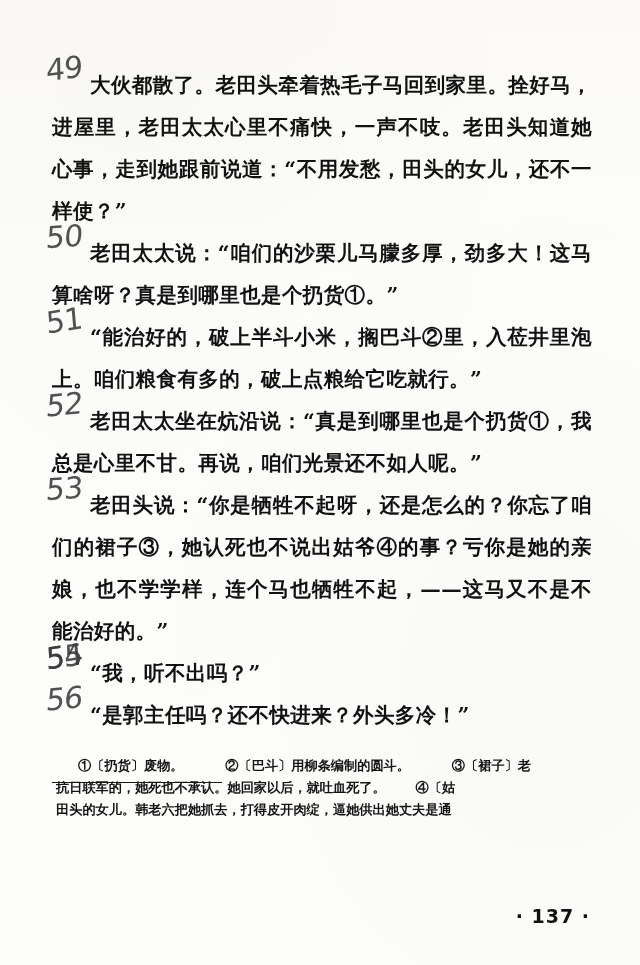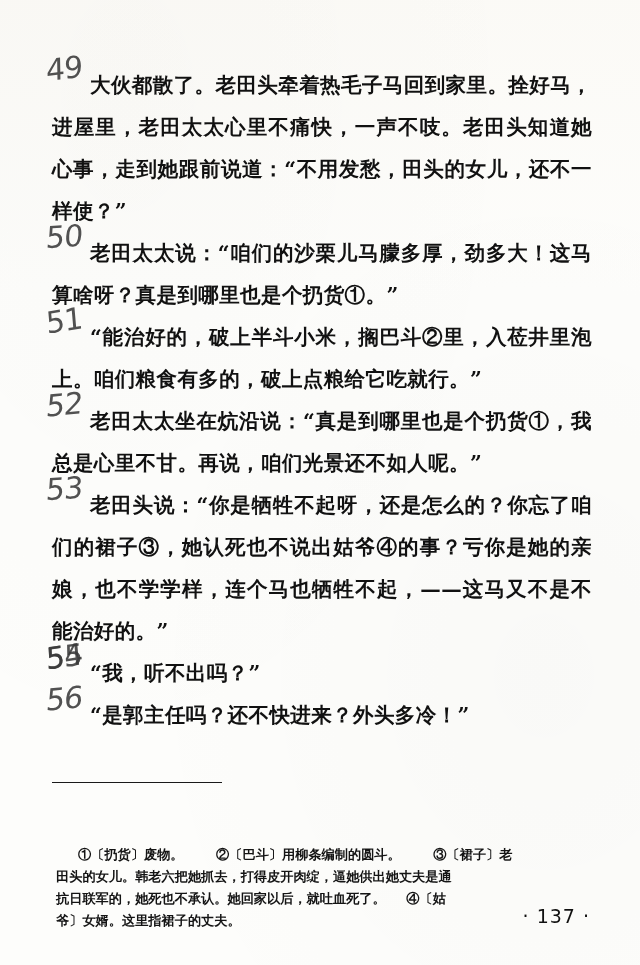--- a/index.html
+++ b/index.html
@@ -73,39 +73,39 @@
     position: absolute;
     left: 52px;
     top: 782px;
     width: 170px;
     height: 0;
     border-top: 1.6px solid #1a1a1a;
   }
   .notes {
     position: absolute;
     left: 56px;
-    top: 844px;
+    top: 756px;
     width: 532px;
     font-size: 13.2px;
     line-height: 22px;
     color: #141414;
     text-align: justify;
-    font-family: Liberation Serif, serif;
+    font-family: Liberation Mono, monospace;
     font-weight: 600;
   }
   .notes .n-line { display: block; }
   .notes .first { text-indent: 22px; }
   .gap { display: inline-block; width: 26px; }
   .gap-sm { display: inline-block; width: 14px; }
   .pagenum {
     position: absolute;
     right: 50px;
     bottom: 38px;
     font-size: 19px;
-    font-weight: 400;
+    font-weight: 700;
     color: #111;
     font-family: "DejaVu Sans", sans-serif;
     letter-spacing: 1px;
   }
 </style>
 </head>
 <body>
 
 <div class="page">
 
@@ -155,24 +155,23 @@
   <div class="rule"></div>
 
   <div class="notes">
     <span class="n-line first">
       <span>①〔扔货〕废物。</span>
       <span class="gap"></span>
       <span>②〔巴斗〕用柳条编制的圆斗。</span>
       <span class="gap"></span>
       <span>③〔裙子〕老</span>
     </span>
-    <span class="n-line">田头的女儿。韩老六把她抓去，打得皮开肉绽，逼她供出她丈夫是通</span>
     <span class="n-line">
       <span>抗日联军的，她死也不承认。她回家以后，就吐血死了。</span>
       <span class="gap-sm"></span>
       <span>④〔姑</span>
     </span>
-    <span class="n-line">爷〕女婿。这里指裙子的丈夫。</span>
+    <span class="n-line">田头的女儿。韩老六把她抓去，打得皮开肉绽，逼她供出她丈夫是通</span>
   </div>
 
   <div class="pagenum">· 137 ·</div>
 
 </div>
 
 </body></html>

